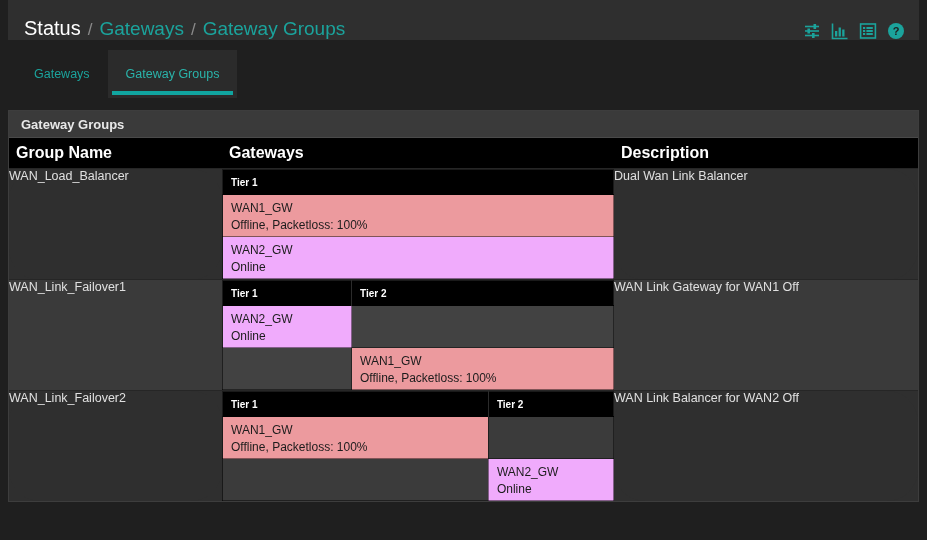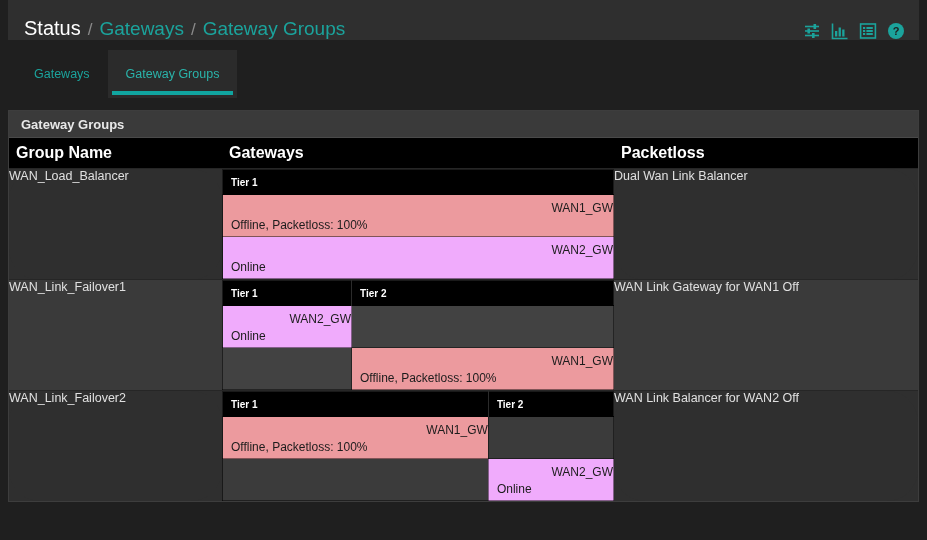--- a/index.html
+++ b/index.html
@@ -159,21 +159,21 @@
     line-height: 1.45;
     padding: 5px 0 0 8px;
     vertical-align: top;
     border: 1px solid rgba(0,0,0,0.45);
   }
   td.st-offline { background: #ec9a9e; color: #1c1c1c; }
   td.st-online  { background: #f0abfc; color: #1c1c1c; }
   td.st-empty   { background: transparent; border-color: #4a4a4a; }
   tr.row-a td.st-empty { background: #3b3b3b; }
   tr.row-b td.st-empty { background: #424242; }
-  .gwname { display: block; text-align: right; }
+  .gwname { display: block; }
   .gwstat { display: block; }
 </style>
 </head>
 <body>
 
 <div class="topbar">
   <div class="breadcrumb">
     <span class="crumb-root">Status</span>
     <span class="crumb-sep">/</span>
     <span class="crumb-link">Gateways</span>
@@ -243,21 +243,21 @@
   <table class="grid">
     <colgroup>
         <col class="c-name">
         <col class="c-gws">
         <col class="c-desc">
       </colgroup>
     <thead>
       <tr>
         <th>Group Name</th>
         <th>Gateways</th>
-        <th>Packetloss</th>
+        <th>Description</th>
       </tr>
     </thead>
     <tbody>
 
       <tr class="row-a">
         <td class="name-cell">WAN_Load_Balancer</td>
         <td class="gw-cell">
           <table class="tiers">
             <colgroup>
                 <col style="width:100%">

